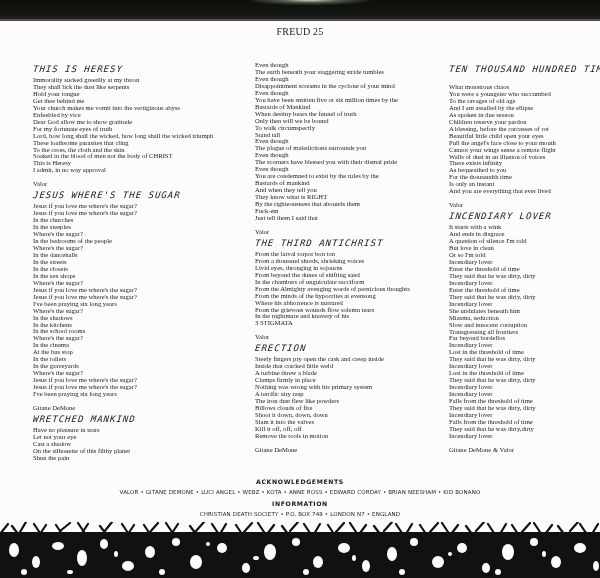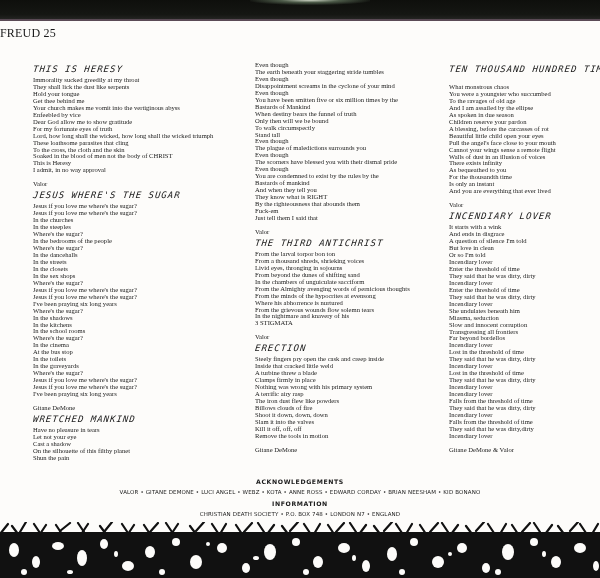--- a/index.html
+++ b/index.html
@@ -1,20 +1,20 @@
 <!DOCTYPE html>
 <html><head>
 <meta charset="utf-8">
 <style>
   html,body{margin:0;padding:0;}
   body{width:600px;height:578px;overflow:hidden;background:#fdfcfa;position:relative;font-family:"Liberation Serif","DejaVu Serif",serif;color:#1a1a1a;}
   .topbar{position:absolute;left:0;top:0;width:600px;height:21px;background:linear-gradient(180deg,#0e0f0c 0%,#151713 70%,#2a2a28 100%);}
   .topbar .glow{position:absolute;left:250px;top:0;width:120px;height:5px;background:radial-gradient(ellipse at 50% 0%,#cfd6c6 0%,#4c5a48 35%,rgba(20,22,18,0) 75%);}
   .topbar .rim{position:absolute;left:0;bottom:0;width:600px;height:2px;background:#5a4a55;}
-  .catalog{position:absolute;top:26px;left:0;width:600px;text-align:left;font-size:12px;letter-spacing:.2px;}
+  .catalog{position:absolute;top:26px;left:0;width:600px;text-align:center;font-size:10px;letter-spacing:.2px;}
   .col{position:absolute;font-size:6.6px;line-height:6.95px;white-space:nowrap;}
   .col1{left:33px;top:62px;}
   .col2{left:255px;top:62px;}
   .col3{left:449px;top:62px;}
   .song-title{font-family:"DejaVu Sans Mono",monospace;font-size:9px;line-height:11px;letter-spacing:1px;font-style:italic;transform:skewX(-6deg);margin:2px 0 2px 0;font-weight:normal;}
   .line{display:block;}
   .credit{display:block;margin-top:7px;margin-bottom:1px;}
   .gap{height:7px;}
   .ack{position:absolute;left:0;width:600px;text-align:center;font-family:"DejaVu Sans","Liberation Sans",sans-serif;}
   .ack-h{top:478px;font-size:6.2px;font-weight:bold;letter-spacing:.6px;}

